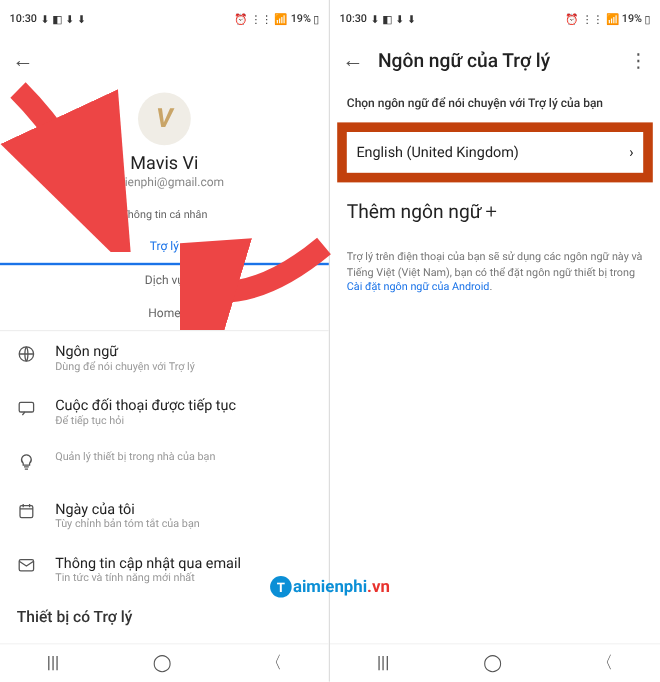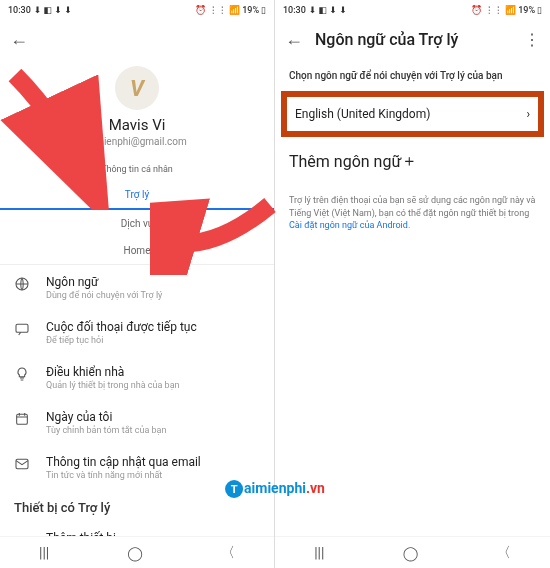--- a/index.html
+++ b/index.html
@@ -1,20 +1,20 @@
 <!DOCTYPE html>
 <html><head>
 <meta charset="utf-8">
 <style>
   * { box-sizing: border-box; margin: 0; padding: 0; font-family: -apple-system, Roboto, Arial, sans-serif; }
   body { background: #fff; width: 550px; height: 568px; position: relative; overflow: hidden; }
   .phones { display: flex; width: 100%; height: 100%; }
   .phone { width: 50%; height: 100%; background: #fff; position: relative; display: flex; flex-direction: column; }
   .phone.left { border-right: 1px solid #ddd; }
-  .status-bar { height: 20px; display: flex; justify-content: space-between; align-items: center; padding: 4px 8px; font-size: 9px; color: #333; font-weight: 500; gap: 36px; }
+  .status-bar { height: 20px; display: flex; justify-content: space-between; align-items: center; padding: 16px 8px; font-size: 9px; color: #333; font-weight: 500; gap: 36px; }
   .status-left { display: flex; gap: 3px; align-items: center; }
   .status-right { display: flex; gap: 2px; align-items: center; }
   .header { display: flex; align-items: center; padding: 8px 10px; gap: 12px; }
   .back-btn { font-size: 18px; color: #555; }
   .header-title { font-size: 16px; font-weight: 500; color: #222; flex: 1; }
   .more-btn { font-size: 16px; color: #555; }
   .profile { text-align: center; padding: 8px 0 6px; }
   .avatar { width: 44px; height: 44px; border-radius: 50%; background: #f0ede6; margin: 0 auto 6px; display: flex; align-items: center; justify-content: center; font-size: 22px; color: #c9a568; font-weight: bold; font-style: italic; }
   .profile-name { font-size: 15px; color: #222; margin-bottom: 2px; }
   .profile-email { font-size: 10px; color: #888; }
@@ -24,21 +24,21 @@
   .tab-multi { line-height: 1.1; font-size: 9px; padding: 6px 2px; }
   .list { flex: 1; overflow: hidden; }
   .list-item { display: flex; align-items: flex-start; padding: 10px 14px; gap: 14px; }
   .list-icon { width: 18px; color: #555; font-size: 15px; flex-shrink: 0; margin-top: 1px; }
   .list-body { flex: 1; }
   .list-title { font-size: 12px; color: #222; margin-bottom: 1px; }
   .list-sub { font-size: 9px; color: #999; }
   .section-head { padding: 10px 14px 6px; font-size: 13px; font-weight: 500; color: #333; }
   .lang-prompt { padding: 12px 14px 8px; font-size: 10px; color: #333; font-weight: 500; }
   .lang-row { display: flex; align-items: center; justify-content: space-between; padding: 12px 14px; font-size: 12px; color: #222; }
-  .lang-row.highlight { border: 6px solid #c2410c; margin: 2px 6px; padding: 10px 8px; }
+  .lang-row.highlight { border: 8px solid #c2410c; margin: 2px 6px; padding: 10px 8px; }
   .add-lang { display: flex; align-items: center; justify-content: flex-start; padding: 12px 14px; font-size: 16px; color: #222; }
   .info-text { padding: 10px 14px; font-size: 9px; color: #777; line-height: 1.4; }
   .info-text .link { color: #1a73e8; }
   .nav-bar { height: 32px; display: flex; justify-content: space-around; align-items: center; border-top: 1px solid #f3f3f3; font-size: 14px; color: #555; }
   .watermark { position: absolute; bottom: 70px; left: 50%; transform: translateX(-50%); font-size: 14px; color: #0b8fd6; font-weight: bold; display: flex; align-items: baseline; }
   .watermark .wm-t { background:#0b8fd6; color:#fff; border-radius:50%; width:18px; height:18px; display:inline-flex; align-items:center; justify-content:center; font-size:11px; margin-right:1px;}
   .watermark .wm-vn { color:#e8322d; font-weight:bold; }
   .arrow { position: absolute; pointer-events: none; }
   .arrow1 { left: 0px; top: 60px; }
   .arrow2 { left: 150px; top: 195px; }
@@ -106,21 +106,20 @@
         </div>
       </div>
 
       <div class="list-item">
         <span class="list-icon">
           <svg class="icon-svg" viewBox="0 0 24 24" fill="none" stroke="currentColor" stroke-width="1.6">
               <path d="M9 18h6M10 21h4M12 3a6 6 0 0 0-4 10.5V16h8v-2.5A6 6 0 0 0 12 3z"></path>
             </svg>
         </span>
         <div class="list-body">
-          <div class="list-title">Điều khiển nhà</div>
           <div class="list-sub">Quản lý thiết bị trong nhà của bạn</div>
         </div>
       </div>
 
       <div class="list-item">
         <span class="list-icon">
           <svg class="icon-svg" viewBox="0 0 24 24" fill="none" stroke="currentColor" stroke-width="1.6">
               <rect x="4" y="5" width="16" height="15" rx="2"></rect>
               <path d="M4 9h16M8 3v4M16 3v4"></path>
             </svg>

